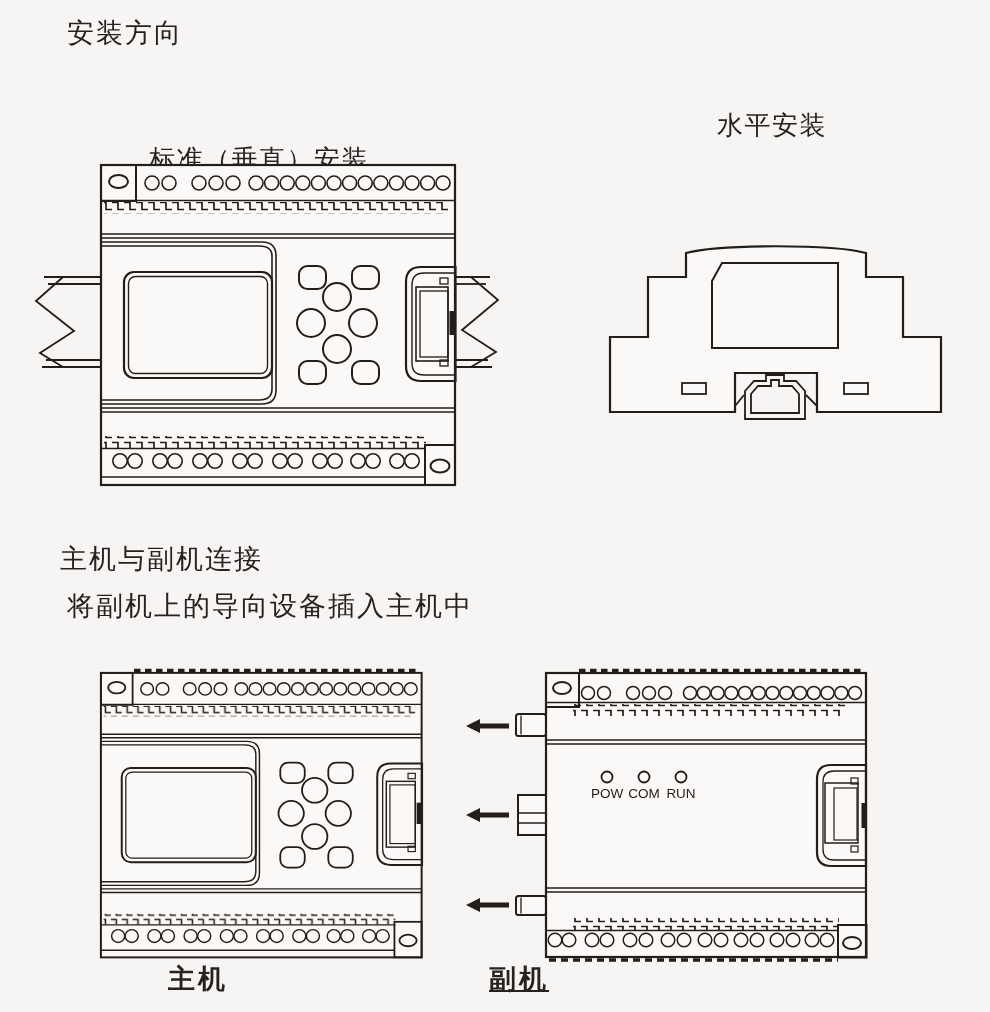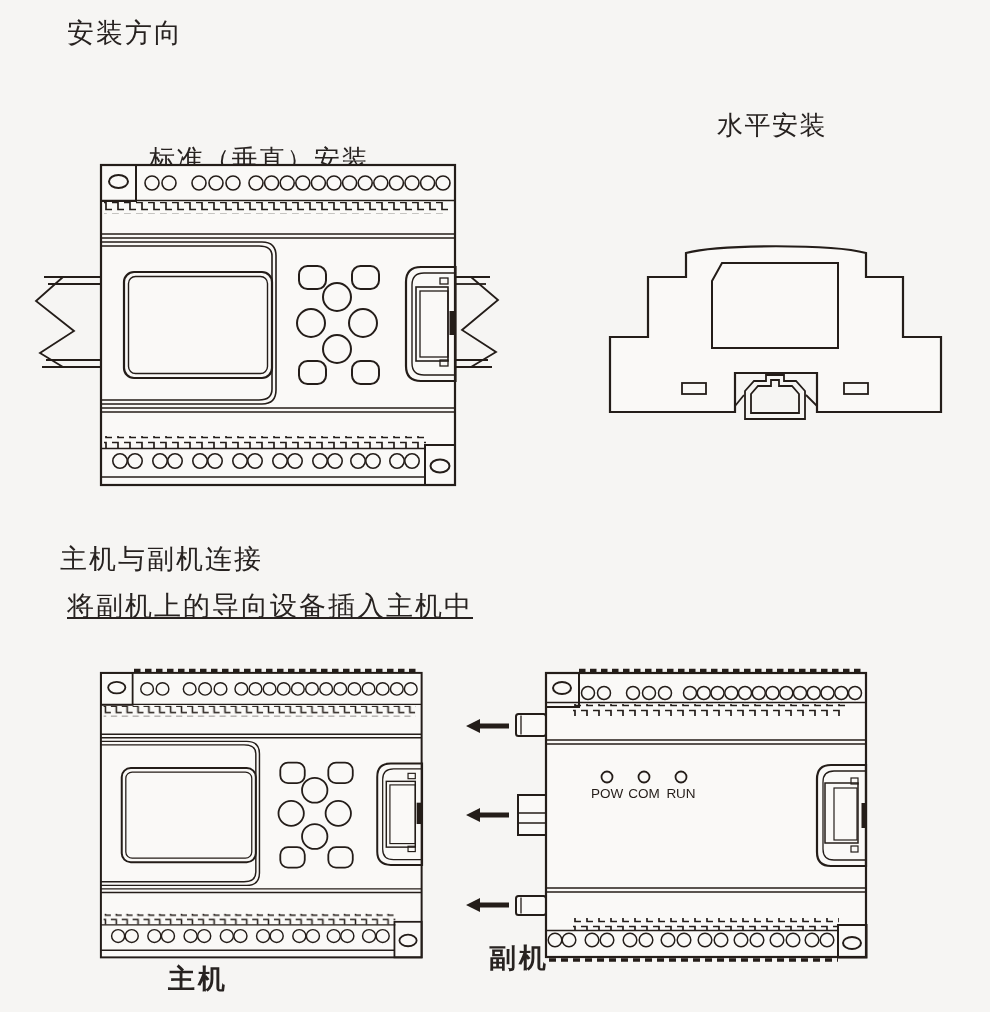--- a/index.html
+++ b/index.html
@@ -26,25 +26,25 @@
 <body>
 
 <div class="abs heading" style="left:67px;top:15px;">安装方向</div>
 
 <div class="abs caption" style="left:149px;top:122px;margin-top:20px;">标准（垂直）安装</div>
 
 <div class="abs caption" style="left:717px;top:108px;">水平安装</div>
 
 <div class="abs heading" style="left:60px;top:541px;">主机与副机连接</div>
 
-<div class="abs heading" style="left:67px;top:588px;text-decoration:underline;">将副机上的导向设备插入主机中</div>
+<div class="abs heading" style="left:67px;top:588px;">将副机上的导向设备插入主机中</div>
 
 <div class="abs unit-label" style="left:168px;top:961px;">主机</div>
 
-<div class="abs unit-label" style="left:489px;top:940px;">副机</div>
+<div class="abs unit-label" style="left:489px;top:961px;text-decoration:underline;">副机</div>
 
 <svg class="abs" style="left:0;top:0;" width="990" height="1012" viewBox="0 0 990 1012">
 
   <defs>
 
     <pattern id="serr" width="12" height="12" patternUnits="userSpaceOnUse">
       <path d="M0,2.5 H6 V9.5 H12" fill="none" stroke="#241d19" stroke-width="1.7"></path>
     </pattern>
 
     <g id="plc-front">

